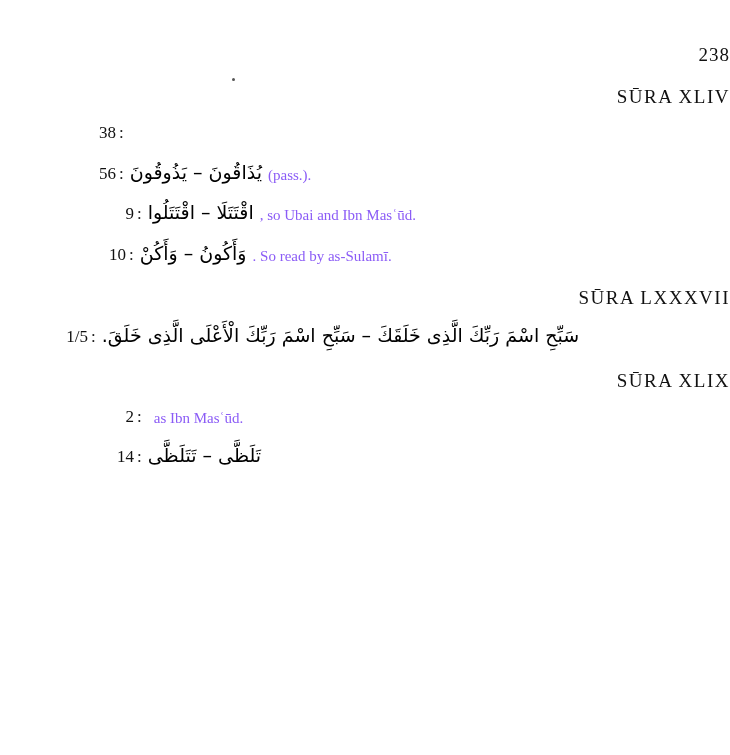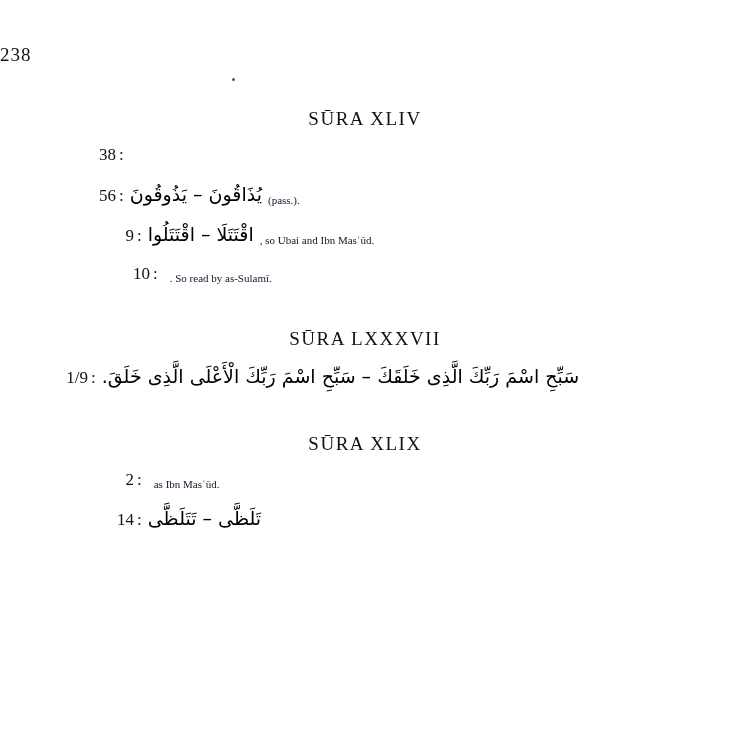--- a/index.html
+++ b/index.html
@@ -10,32 +10,32 @@
   #page {
     position: relative;
     width: 730px;
     height: 755px;
     background: #ffffff;
     font-family: "Liberation Serif", serif;
     color: #1a1a1a;
     overflow: hidden;
   }
   .page-number {
-    text-align: left;
+    text-align: right;
     font-size: 19px;
     letter-spacing: 1px;
     margin-top: 44px;
     font-family: "Liberation Serif", serif;
     color: #111;
   }
   .sura-heading {
-    text-align: center;
+    text-align: right;
     font-size: 19px;
     letter-spacing: 1.5px;
-    margin-top: 42px;
+    margin-top: 20px;
     margin-bottom: 10px;
     color: #111;
   }
   .entry {
     display: flex;
     align-items: flex-end;
     justify-content: flex-start;
     margin: 12px 0;
     padding-left: 78px;
     font-size: 17px;
@@ -55,35 +55,35 @@
   .entry .arabic {
     font-family: "DejaVu Sans", sans-serif;
     direction: rtl;
     unicode-bidi: bidi-override;
     font-size: 19px;
     white-space: nowrap;
     color: #000;
   }
   .entry .tail {
     padding-left: 6px;
-    font-size: 11px;
-    color: #0f172a;
+    font-size: 15px;
+    color: #8b5cf6;
     white-space: nowrap;
   }
   .entry.wide {
     padding-left: 58px;
   }
   .entry.wide .vnum {
     min-width: 30px;
   }
   .entry.indent2 {
     padding-left: 96px;
   }
   .entry.indent3 {
-    padding-left: 112px;
+    padding-left: 88px;
   }
   .dot-mark {
     position: absolute;
     left: 232px;
     top: 78px;
     width: 3px;
     height: 3px;
     background: #555;
     border-radius: 50%;
   }
@@ -116,27 +116,28 @@
     <span class="vnum">9</span>
     <span class="colon">:</span>
     <span class="arabic">اقْتَتَلَا – اقْتَتَلُوا</span>
     <span class="tail">, so Ubai and Ibn Masʿūd.</span>
   </div>
 
 
   <div class="entry indent3">
     <span class="vnum">10</span>
     <span class="colon">:</span>
+    <span class="arabic">وَأَكُونُ – وَأَكُنْ</span>
     <span class="tail">. So read by as-Sulamī.</span>
   </div>
 
   <div class="sura-heading">SŪRA LXXXVII</div>
 
   <div class="entry wide">
-    <span class="vnum">1/9</span>
+    <span class="vnum">1/5</span>
     <span class="colon">:</span>
     <span class="arabic">سَبِّحِ اسْمَ رَبِّكَ الَّذِى خَلَقَكَ – سَبِّحِ اسْمَ رَبِّكَ الْأَعْلَى الَّذِى خَلَقَ.</span>
     <span class="tail"></span>
   </div>
 
   <div class="sura-heading">SŪRA XLIX</div>
 
   <div class="entry indent2">
     <span class="vnum">2</span>
     <span class="colon">:</span>

